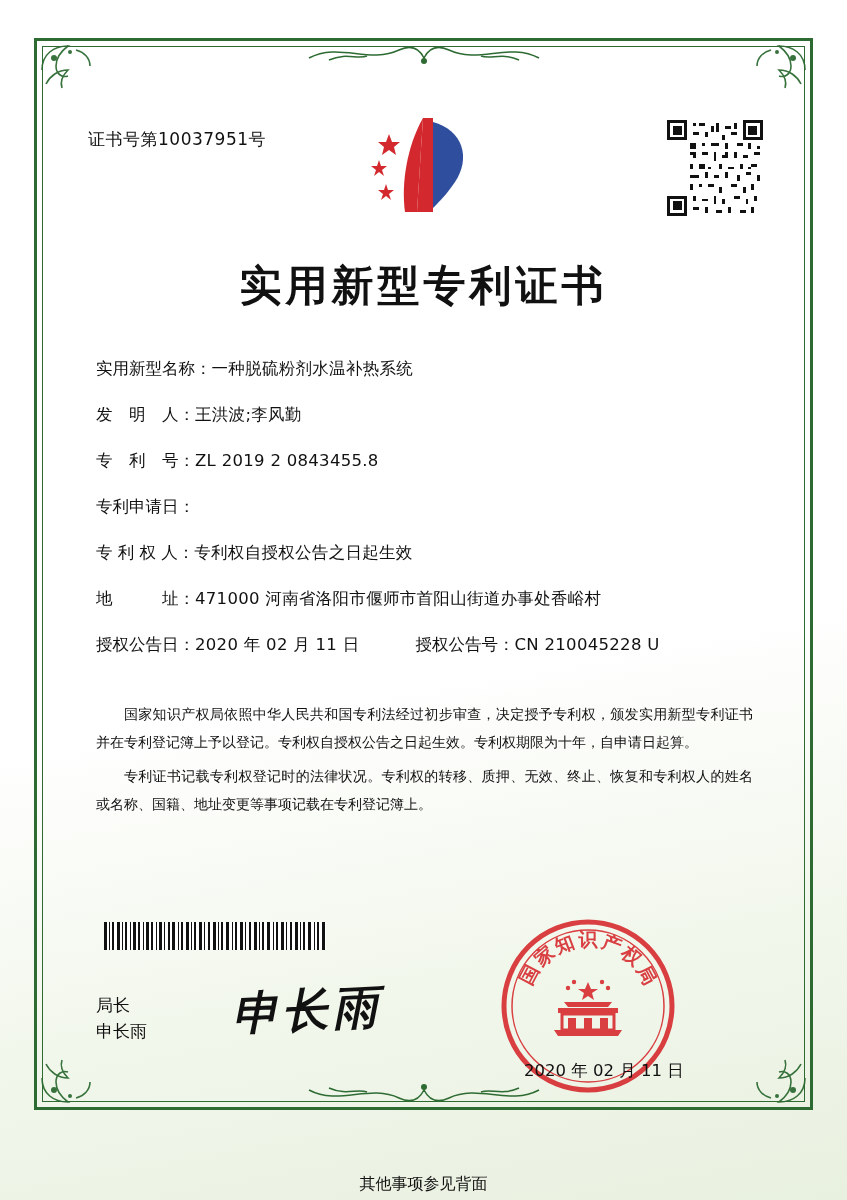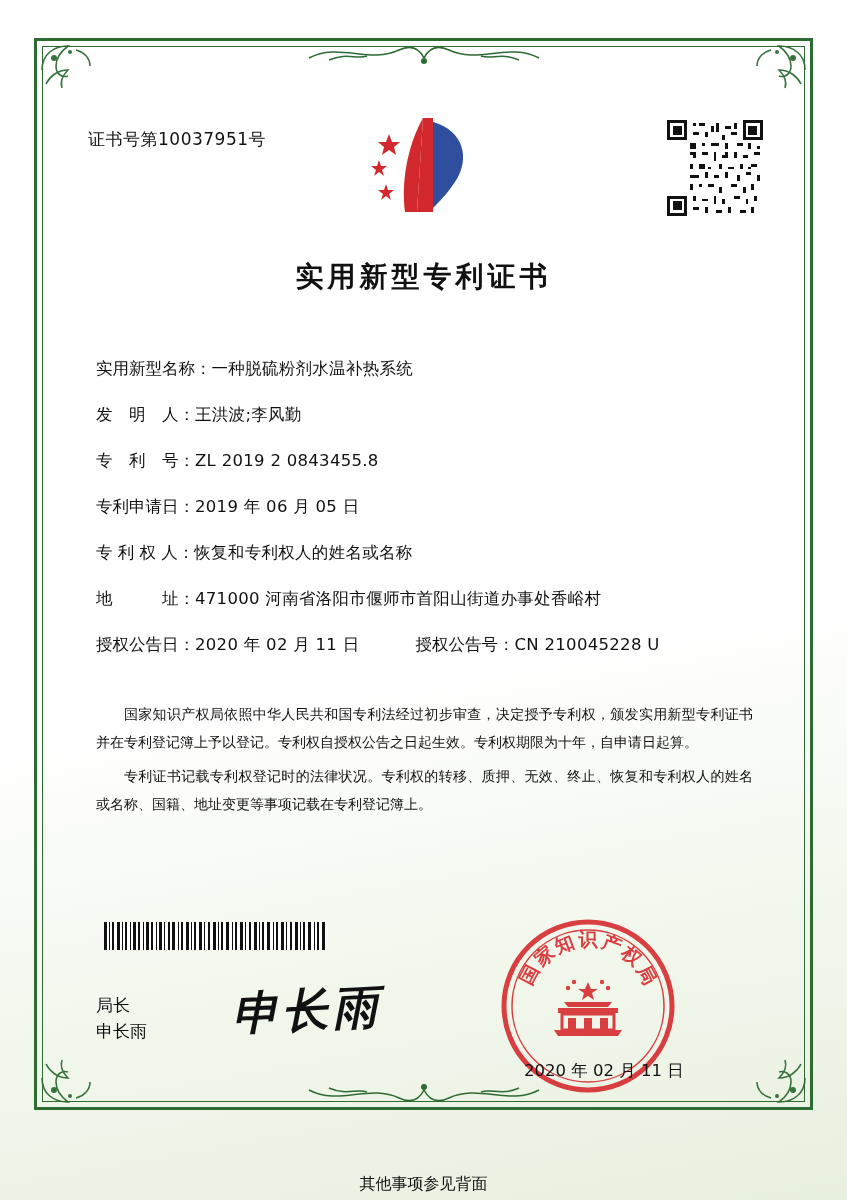--- a/index.html
+++ b/index.html
@@ -87,21 +87,21 @@
     top: 120px;
     width: 96px;
     height: 96px;
   }
 
   .title {
     position: absolute;
     left: 0; right: 0;
     top: 258px;
     text-align: center;
-    font-size: 28px;
+    font-size: 42px;
     font-weight: bold;
     letter-spacing: 4px;
     font-family: "DejaVu Sans", "Liberation Sans", sans-serif;
   }
 
   
   .fields {
     position: absolute;
     left: 96px;
     right: 96px;
@@ -392,25 +392,24 @@
     <div class="field-row">
       <span class="field-label">发　明　人：</span>
       <span class="field-value">王洪波;李风勤</span>
     </div>
     <div class="field-row">
       <span class="field-label">专　利　号：</span>
       <span class="field-value">ZL 2019 2 0843455.8</span>
     </div>
     <div class="field-row">
       <span class="field-label">专利申请日：</span>
-      <span class="field-value">2019 年 06 月 05 日</span>
     </div>
     <div class="field-row">
       <span class="field-label">专 利 权 人：</span>
-      <span class="field-value">恢复和专利权人的姓名或名称</span>
+      <span class="field-value">专利权自授权公告之日起生效</span>
     </div>
     <div class="field-row">
       <span class="field-label">地　　　址：</span>
       <span class="field-value">471000 河南省洛阳市偃师市首阳山街道办事处香峪村</span>
     </div>
     <div class="field-row dual">
       <span class="field-label">授权公告日：</span>
       <span class="field-value">2020 年 02 月 11 日</span>
       <span class="spacer-gap"></span>
       <span class="field-label">授权公告号：</span>

